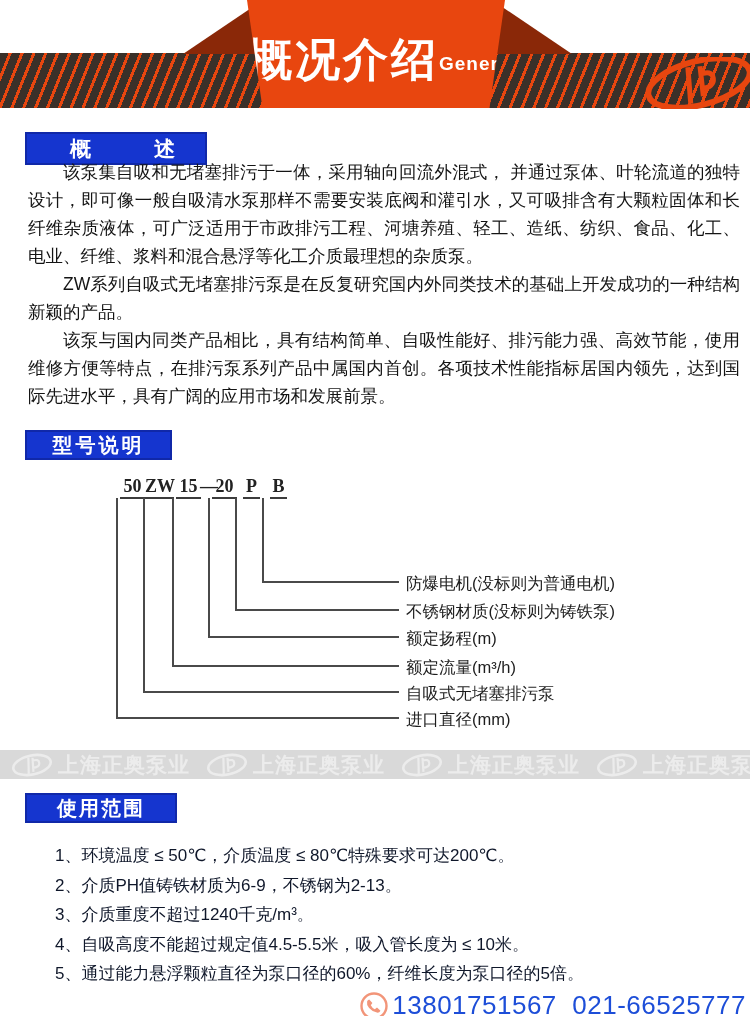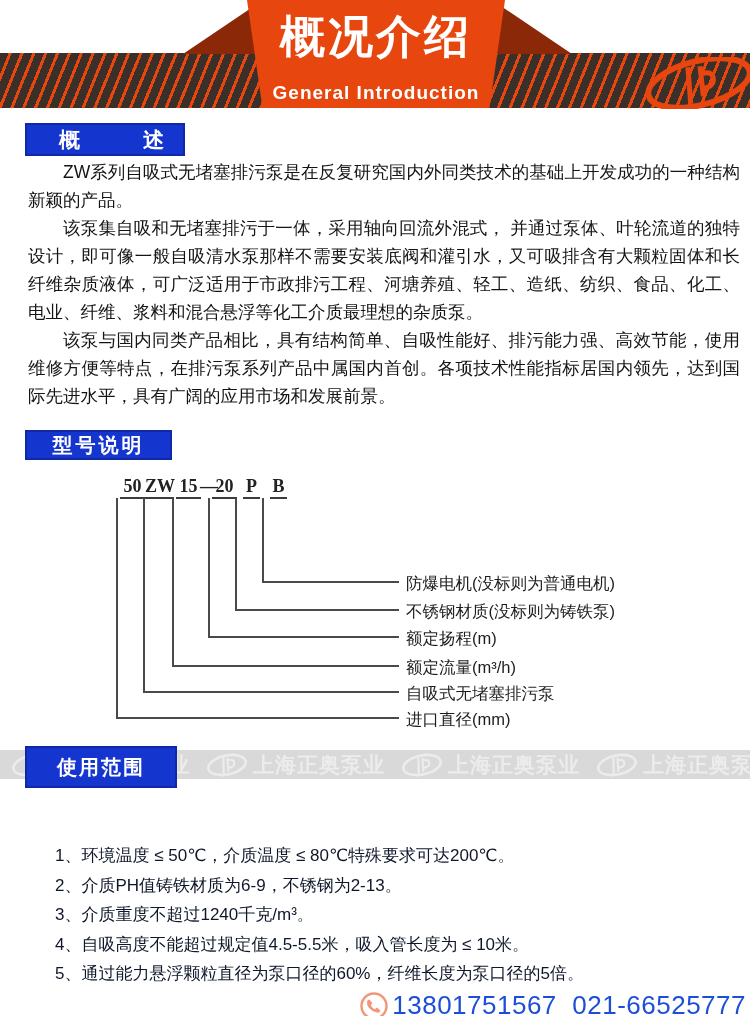--- a/index.html
+++ b/index.html
@@ -14,40 +14,40 @@
   .hatch-band {
     position:absolute; left:0; top:53px; width:750px; height:55px;
     background:repeating-linear-gradient(112deg,#3a3029 0px,#3a3029 8px,#e8460f 8px,#e8460f 11px);
   }
   .tri { position:absolute; top:0; height:54px; background:#8a2808; }
   .tri-left  { left:183px; width:80px; clip-path:polygon(0 100%,100% 0,100% 100%); }
   .tri-right { left:492px; width:80px; clip-path:polygon(0 0,100% 100%,0 100%); }
   .trapezoid {
     position:absolute; left:247px; top:0; width:258px; height:108px;
     background:#e8460f; clip-path:polygon(0 0,100% 0,94% 100%,6% 100%);
-    display:flex; flex-direction:column; align-items:center; justify-content:flex-start;
+    display:flex; flex-direction:row; align-items:center; justify-content:flex-start;
   }
   .banner-title {
     margin-top:12px; color:#ffffff; font-size:45px; font-weight:bold;
     letter-spacing:3px; line-height:1.1; white-space:nowrap;
   }
   .banner-sub {
     color:#ffffff; font-size:19px; font-weight:bold; letter-spacing:1px; margin-top:20px;
     white-space:nowrap;
   }
   .corner-logo { position:absolute; right:-14px; top:57px; width:130px; height:52px; }
   
   .sec-head {
     position:absolute; left:25px; background:#1535cf; border:2px solid #1028a8;
     color:#ffffff; font-weight:bold; display:flex; align-items:center; justify-content:center;
     white-space:nowrap;
   }
-  .head-overview { top:123px; width:160px; height:33px; font-size:21px;padding-left:13px; }
+  .head-overview { top:132px; width:182px; height:33px; font-size:21px;padding-left:13px; }
   .head-model    { top:430px; width:147px; height:30px; font-size:20px; letter-spacing:3px; }
-  .head-usage    { top:746px; width:152px; height:42px; font-size:20px; letter-spacing:2px; }
+  .head-usage    { top:793px; width:152px; height:30px; font-size:20px; letter-spacing:2px; }
   
   .overview-text {
     position:absolute; left:28px; top:158px; width:712px;
     font-size:17.5px; line-height:28px; text-align:justify; color:#141414;
   }
   .overview-text p { text-indent:2em; }
   
   .diagram { position:absolute; left:0; top:470px; width:750px; height:285px; }
   .model-token {
     position:absolute; top:6px; height:23px; text-align:center;
@@ -100,22 +100,22 @@
     <g transform="rotate(-14 65 26)">
       <ellipse cx="65" cy="26" rx="52" ry="22" fill="none" stroke="#e8460f" stroke-width="6"></ellipse>
       <path d="M58 8 L52 44" fill="none" stroke="#e8460f" stroke-width="5"></path>
       <path d="M70 10 L66 40 M67 18 q14 -2 13 7 q-1 9 -15 7" fill="none" stroke="#e8460f" stroke-width="5"></path>
     </g>
   </svg>
 </div>
 
 <div class="sec-head head-overview">概　　　述</div>
 <div class="overview-text">
+  <p>该泵集自吸和无堵塞排污于一体，采用轴向回流外混式， 并通过泵体、叶轮流道的独特设计，即可像一般自吸清水泵那样不需要安装底阀和灌引水，又可吸排含有大颗粒固体和长纤维杂质液体，可广泛适用于市政排污工程、河塘养殖、轻工、造纸、纺织、食品、化工、电业、纤维、浆料和混合悬浮等化工介质最理想的杂质泵。</p>
   <p>ZW系列自吸式无堵塞排污泵是在反复研究国内外同类技术的基础上开发成功的一种结构新颖的产品。</p>
-  <p>该泵集自吸和无堵塞排污于一体，采用轴向回流外混式， 并通过泵体、叶轮流道的独特设计，即可像一般自吸清水泵那样不需要安装底阀和灌引水，又可吸排含有大颗粒固体和长纤维杂质液体，可广泛适用于市政排污工程、河塘养殖、轻工、造纸、纺织、食品、化工、电业、纤维、浆料和混合悬浮等化工介质最理想的杂质泵。</p>
   <p>该泵与国内同类产品相比，具有结构简单、自吸性能好、排污能力强、高效节能，使用维修方便等特点，在排污泵系列产品中属国内首创。各项技术性能指标居国内领先，达到国际先进水平，具有广阔的应用市场和发展前景。</p>
 </div>
 
 <div class="sec-head head-model">型号说明</div>
 <div class="diagram">
   <span class="model-token" style="left:104px;width:25px;">50</span>
   <span class="model-token" style="left:129px;width:29px;">ZW</span>
   <span class="model-token" style="left:160px;width:25px;">15</span>
   <span class="model-token no-underline" style="left:184px;width:13px;">—</span>
   <span class="model-token" style="left:196px;width:25px;">20</span>

